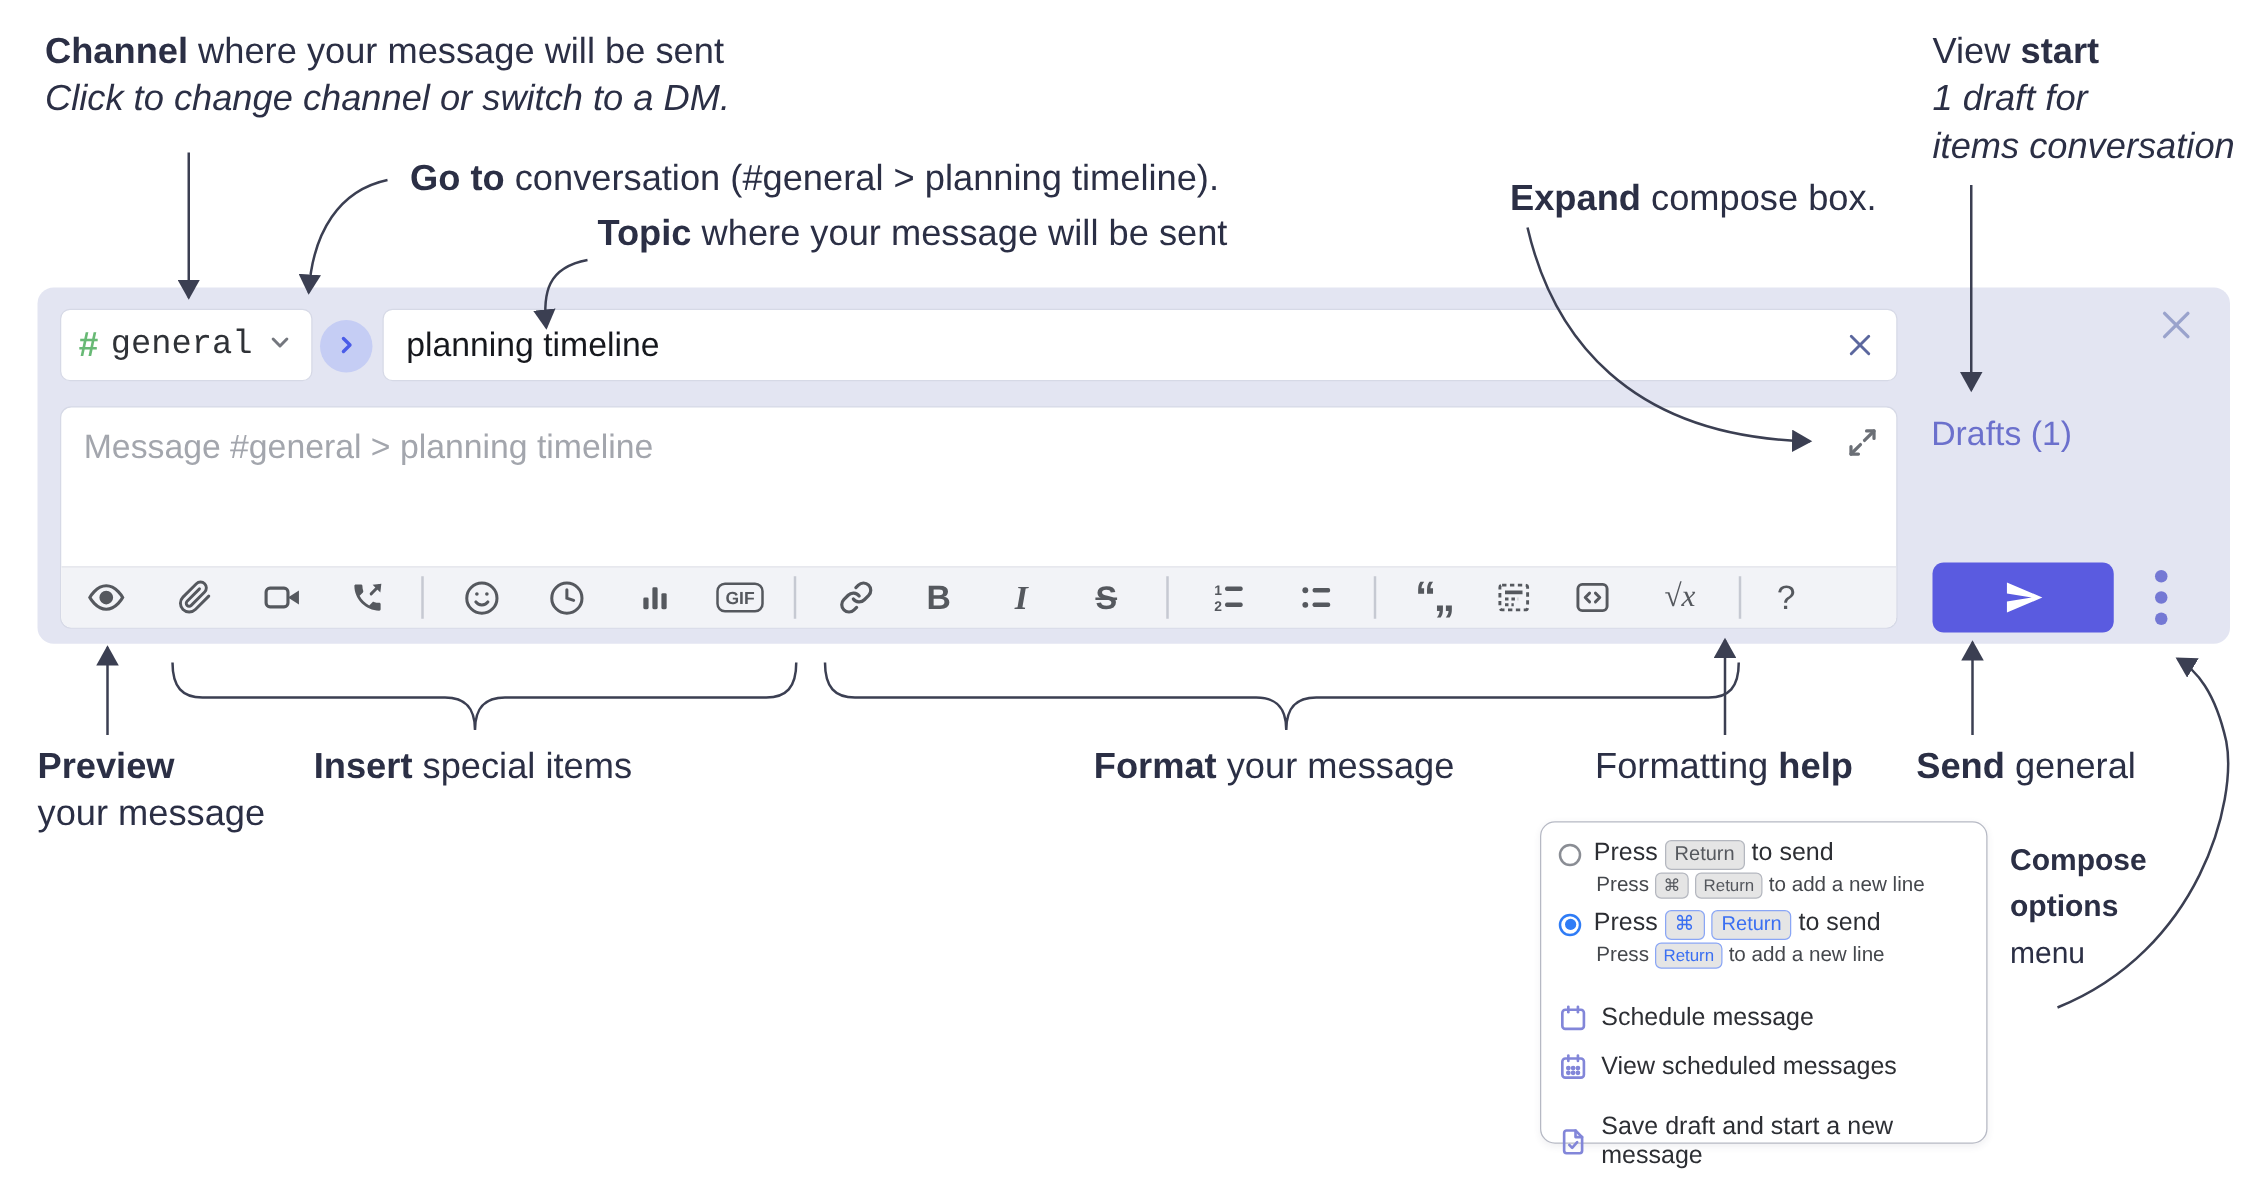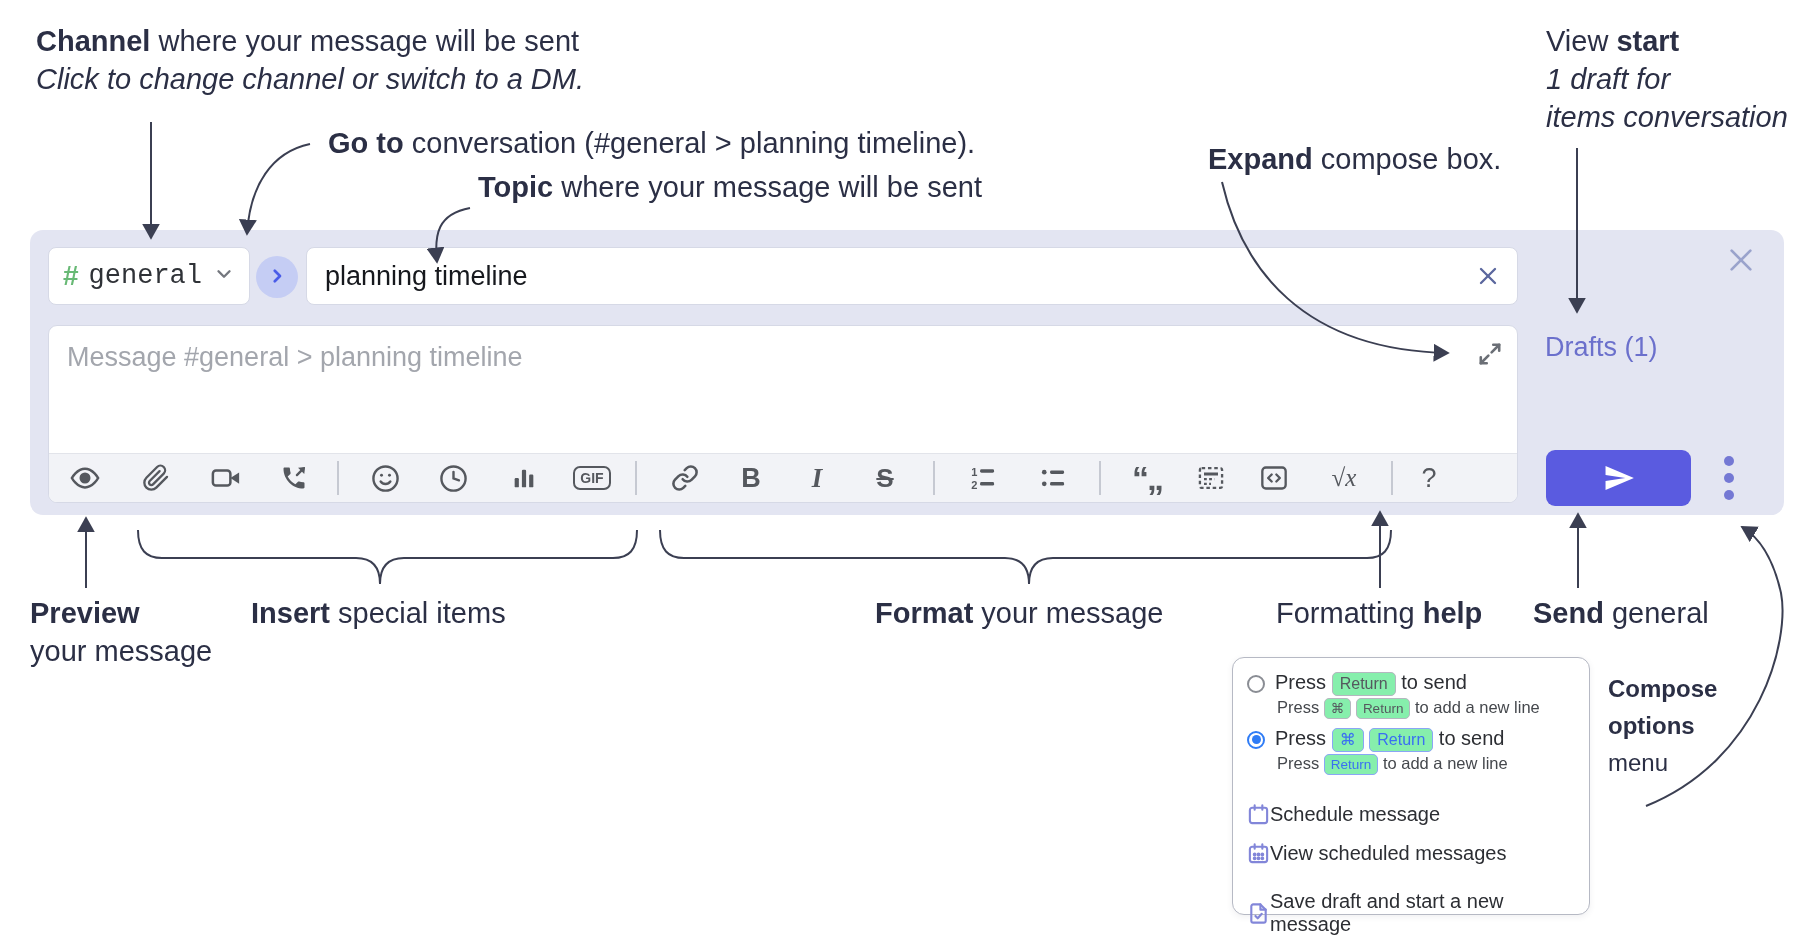--- a/index.html
+++ b/index.html
@@ -51,25 +51,25 @@
   
   .popup{position:absolute;left:1232px;top:657px;width:358px;height:258px;background:#fff;
          border:1.5px solid #b6b9c4;border-radius:12px;box-sizing:border-box;box-shadow:0 2px 6px rgba(60,64,90,.08);
          display:flex;flex-direction:column;font-size:20px;color:#2c2e33;}
   .radio-sec{padding:10px 14px 8px 14px;}
   .mrow{display:flex;align-items:center;gap:10px;margin:3px 0 0 0;cursor:pointer;}
   .sub{margin:2px 0 8px 30px;font-size:16.5px;color:#45484d;}
   .radio{width:18px;height:18px;border-radius:50%;border:2px solid #8a8d94;box-sizing:border-box;flex:0 0 auto;}
   .radio.sel{border-color:#2f7cf6;position:relative;}
   .radio.sel::after{content:"";position:absolute;left:2.5px;top:2.5px;width:9px;height:9px;border-radius:50%;background:#2f7cf6;}
-  .key{display:inline-block;border:1px solid #b4b7bf;border-radius:5px;padding:0 7px;font-size:16px;color:#55585e;background:#86efac;line-height:22px;}
+  .key{display:inline-block;border:1px solid #b4b7bf;border-radius:5px;padding:0 7px;font-size:16px;color:#55585e;background:#e5e5e5;line-height:22px;}
   .sub .key{font-size:13.5px;line-height:19px;padding:0 6px;}
   .key.blue{border-color:#8aa6f5;color:#3a6ff2;}
   .sec-div{height:1px;background:#d8dade;margin:0;}
-  .mitem{display:flex;align-items:center;padding:8px 14px;cursor:pointer;}
+  .mitem{display:flex;align-items:center;gap:11px;padding:8px 14px;cursor:pointer;}
   .mitem svg{flex:0 0 auto;}
   .items-sec{padding:4px 0;}
   .save-sec{padding:5px 0;}
   .co-note{position:absolute;left:1608px;top:670px;font-size:24px;line-height:37px;}
   .overlay{position:absolute;left:0;top:0;width:1814px;height:944px;pointer-events:none;z-index:6;}
 </style>
 </head>
 <body>
 
 <div class="canvas">

